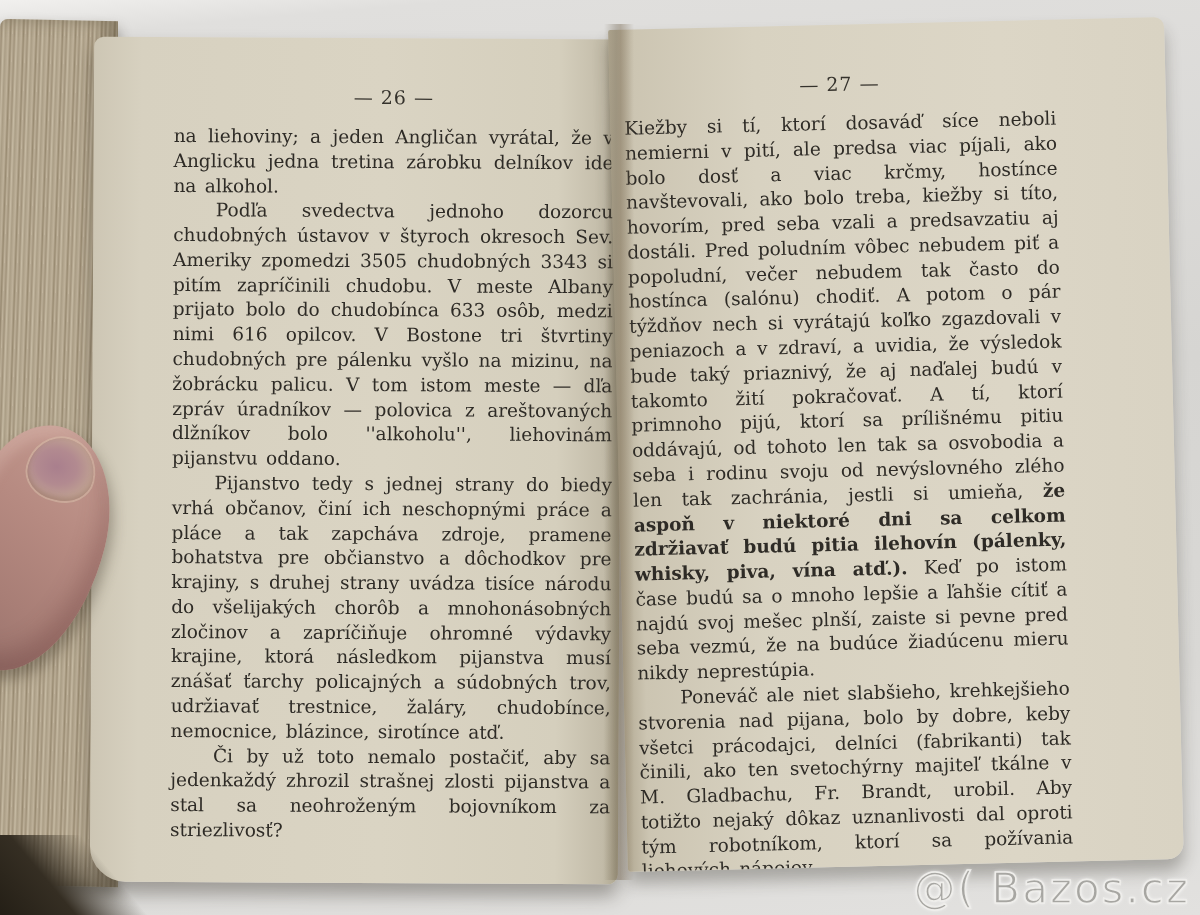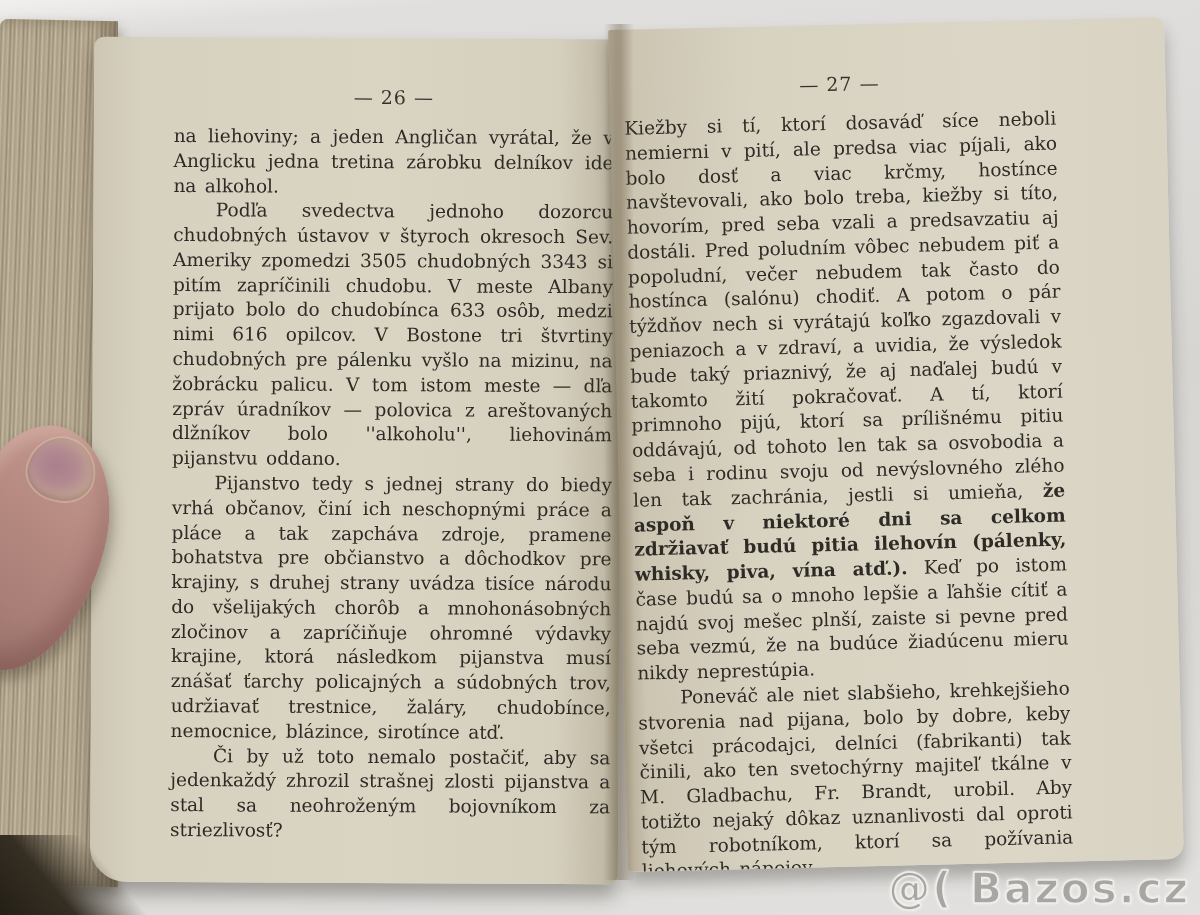--- a/index.html
+++ b/index.html
@@ -64,21 +64,21 @@
   }
   .thumb-nail{
     position:absolute;left:42px;top:10px;width:66px;height:62px;
     border-radius:50% 50% 46% 46% / 58% 58% 42% 42%;
     background:radial-gradient(ellipse at 42% 48%,#a97f8d 0%,#b28a90 38%,#bfa092 68%,#ccb49e 92%);
     box-shadow:inset 0 -3px 5px rgba(120,80,70,.35), 0 0 0 2px rgba(215,190,170,.55);
   }
   .watermark{
     position:absolute;right:10px;bottom:2px;z-index:10;
     font-family:"DejaVu Sans","Liberation Sans",sans-serif;
-    font-size:42px;font-weight:bold;letter-spacing:2px;
+    font-size:42px;font-weight:normal;letter-spacing:2px;
     color:#a7a6a2;-webkit-text-stroke:1.5px #efeeeb;
     text-shadow:0 0 2px #ffffff,0 0 4px rgba(255,255,255,.8);
   }
 </style>
 </head>
 <body>
 
 <div class="scene">
 
   <div class="page-edges"></div>

